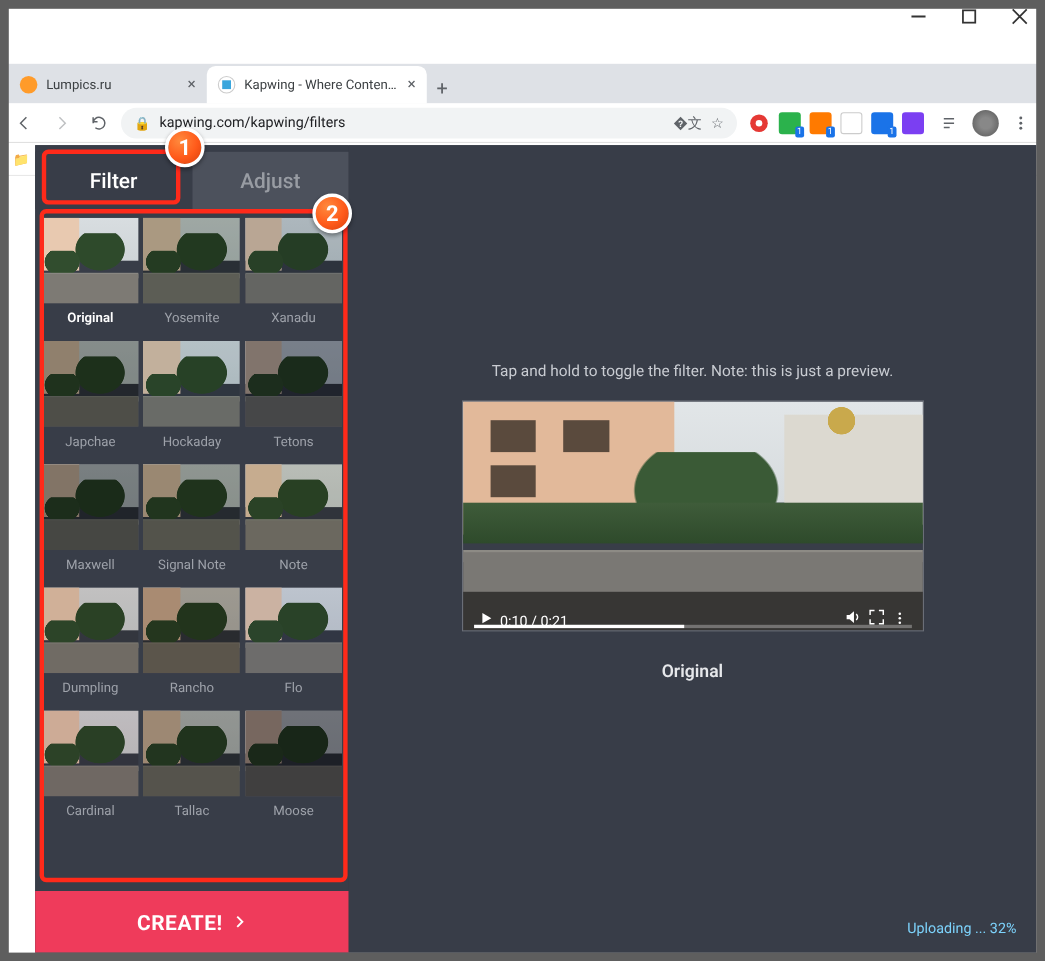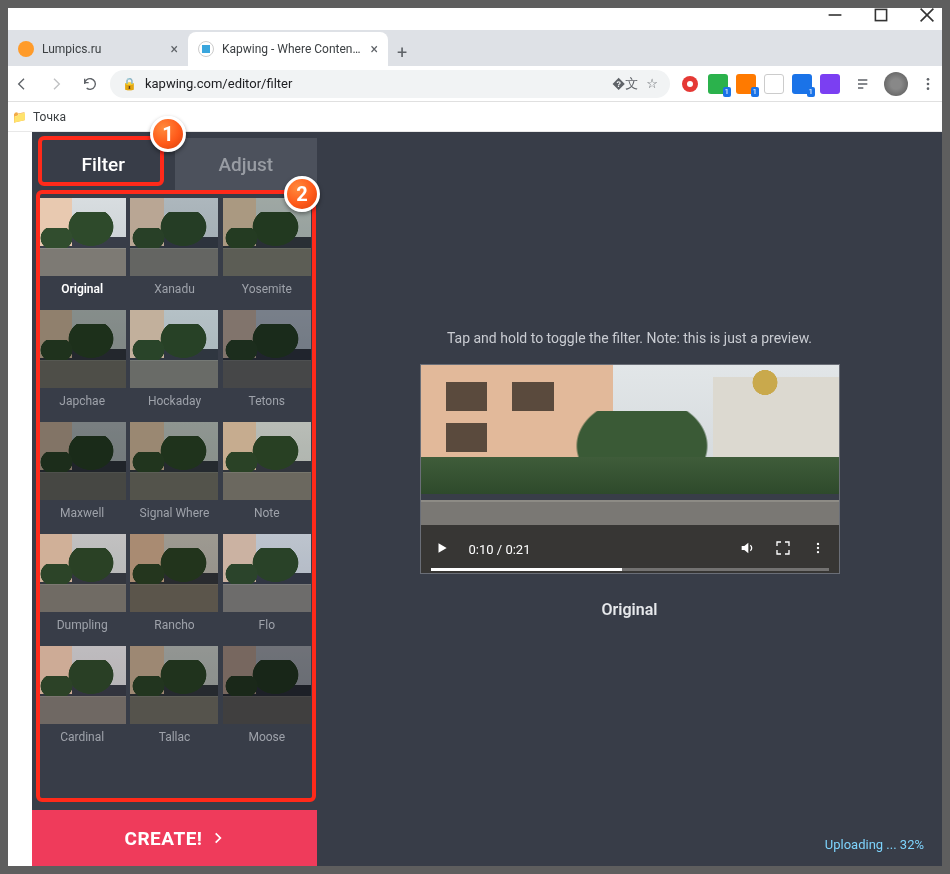--- a/index.html
+++ b/index.html
@@ -3,21 +3,21 @@
 <meta charset="utf-8">
 <style>
 * { margin: 0; padding: 0; box-sizing: border-box; font-family: -apple-system, BlinkMacSystemFont, "Segoe UI", Roboto, sans-serif; }
 body { width: 950px; height: 874px; background: #fff; overflow: hidden; position: relative; }
 
 
 .win-titlebar { height: 30px; background: #fff; display: flex; align-items: center; justify-content: flex-end; padding-right: 0; }
 .win-btn { width: 46px; height: 30px; display: flex; align-items: center; justify-content: center; color: #333; font-size: 10px; }
 
 
-.tab-strip { height: 36px; background: #dee1e6; display: flex; align-items: flex-end; padding-left: 8px; }
+.tab-strip { height: 36px; background: #dee1e6; display: flex; align-items: flex-end; padding-left: 8px; margin-top: 28px; }
 .tab { height: 34px; display: flex; align-items: center; padding: 0 10px; border-radius: 8px 8px 0 0; font-size: 12px; color: #3c4043; gap: 8px; min-width: 180px; max-width: 200px; position: relative; }
 .tab.active { background: #fff; }
 .tab .favicon { width: 16px; height: 16px; border-radius: 50%; flex-shrink: 0; display:flex; align-items:center; justify-content:center; }
 .tab .tab-title { white-space: nowrap; overflow: hidden; text-overflow: ellipsis; flex: 1; }
 .tab .tab-close { font-size: 14px; color: #5f6368; flex-shrink: 0; }
 .new-tab { width: 28px; height: 28px; display: flex; align-items: center; justify-content: center; color: #5f6368; font-size: 18px; }
 
 
 .browser-bar { height: 36px; background: #fff; display: flex; align-items: center; padding: 0 8px; gap: 6px; border-bottom: 1px solid #e0e0e0; }
 .nav-btn { width: 28px; height: 28px; display: flex; align-items: center; justify-content: center; color: #5f6368; border-radius: 50%; }
@@ -66,21 +66,21 @@
 .video-scene { position: absolute; inset: 0; }
 .video-scene .vsky { position: absolute; top: 0; left: 0; right: 0; height: 44%; background: linear-gradient(#e2e6e8, #d6dbde); }
 .video-scene .vbuild-l { position: absolute; top: 0; left: 0; width: 46%; height: 58%; background: #e2b99a; }
 .video-scene .vwin { position: absolute; background: #5a4a3d; }
 .video-scene .vbuild-r { position: absolute; top: 6%; right: 0; width: 30%; height: 48%; background: #dcd9d0; }
 .video-scene .vdome { position: absolute; top: 2%; right: 14%; width: 30px; height: 30px; background: radial-gradient(circle at 50% 45%, #c9a94c 55%, transparent 57%); }
 .video-scene .vtree { position: absolute; top: 22%; left: 36%; width: 34%; height: 42%; background: radial-gradient(ellipse at 50% 40%, #3a5a36 64%, transparent 66%); }
 .video-scene .vhedge { position: absolute; top: 44%; left: 0; right: 0; height: 18%; background: linear-gradient(#3f5c3a, #2e4a2b); }
 .video-scene .vground { position: absolute; bottom: 0; left: 0; right: 0; height: 34%; background: #7a7874; }
 .video-scene .vcurb { position: absolute; bottom: 30%; left: 0; right: 0; height: 5%; background: #8d8b85; }
-.video-controls { position: absolute; left: 0; right: 0; bottom: 0; height: 48px; background: rgba(0,0,0,0.55); display: flex; align-items: center; padding: 0 14px; color: #fff; font-size: 13px; gap: 20px; }
+.video-controls { position: absolute; left: 0; right: 0; bottom: 0; height: 35px; background: rgba(0,0,0,0.55); display: flex; align-items: flex-end; padding: 0 14px; color: #fff; font-size: 13px; gap: 6px; }
 .vc-spacer { flex: 1; }
 .progress { position: absolute; bottom: 2px; left: 10px; right: 10px; height: 3px; background: rgba(255,255,255,0.3); }
 .progress-fill { height: 100%; width: 48%; background: #fff; }
 .preview-label { color: #e6e8eb; font-size: 16px; font-weight: 600; margin-top: 26px; }
 .upload-status { position: absolute; right: 18px; bottom: 14px; color: #7dd3fc; font-size: 13px; }
 
 
 .anno-box { position: absolute; border: 4px solid #ff2a1a; border-radius: 6px; pointer-events: none; }
 .anno-1 { top: 136px; left: 38px; width: 126px; height: 50px; }
 .anno-2 { top: 190px; left: 36px; width: 280px; height: 612px; }
@@ -143,21 +143,21 @@
         <path d="M9 4l8 8-8 8" fill="none" stroke="#5f6368" stroke-width="2"></path>
       </svg>
     </div>
   <div class="nav-btn">
       <svg class="ic" viewBox="0 0 24 24">
         <path d="M4 12a8 8 0 1 1 3 6.2M4 4v6h6" fill="none" stroke="#5f6368" stroke-width="2"></path>
       </svg>
     </div>
   <div class="addr">
     <span class="lock">🔒</span>
-    <span>kapwing.com/editor/filter</span>
+    <span>kapwing.com/kapwing/filters</span>
     <span style="flex:1"></span>
     <span style="color:#5f6368">�文</span>
     <span style="color:#5f6368">☆</span>
   </div>
   <div class="ext-icons">
     <div class="ext-icon" style="background:#fff">
         <svg width="18" height="18" viewBox="0 0 18 18">
           <circle cx="9" cy="9" r="8" fill="#e53935"></circle>
           <circle cx="9" cy="9" r="3" fill="#fff"></circle>
         </svg>
@@ -221,38 +221,38 @@
           <div class="filter-item">
             <div class="filter-thumb">
               <div class="scene">
                 <div class="sky"></div>
                 <div class="wall"></div>
                 <div class="bush"></div>
                 <div class="bush2"></div>
                 <div class="curb"></div>
                 <div class="ground"></div>
               </div>
+              <div class="tint" style="background:rgba(60,80,60,0.35)"></div>
+            </div>
+            <div class="filter-label">Yosemite</div>
+          </div>
+          <div class="filter-item">
+            <div class="filter-thumb">
+              <div class="scene">
+                <div class="sky"></div>
+                <div class="wall"></div>
+                <div class="bush"></div>
+                <div class="bush2"></div>
+                <div class="curb"></div>
+                <div class="ground"></div>
+              </div>
               <div class="tint" style="background:rgba(120,140,150,0.38)"></div>
             </div>
             <div class="filter-label">Xanadu</div>
           </div>
-          <div class="filter-item">
-            <div class="filter-thumb">
-              <div class="scene">
-                <div class="sky"></div>
-                <div class="wall"></div>
-                <div class="bush"></div>
-                <div class="bush2"></div>
-                <div class="curb"></div>
-                <div class="ground"></div>
-              </div>
-              <div class="tint" style="background:rgba(60,80,60,0.35)"></div>
-            </div>
-            <div class="filter-label">Yosemite</div>
-          </div>
         </div>
         <div class="filter-row">
           <div class="filter-item">
             <div class="filter-thumb">
               <div class="scene">
                 <div class="sky"></div>
                 <div class="wall"></div>
                 <div class="bush"></div>
                 <div class="bush2"></div>
                 <div class="curb"></div>
@@ -311,21 +311,21 @@
               <div class="scene">
                 <div class="sky"></div>
                 <div class="wall"></div>
                 <div class="bush"></div>
                 <div class="bush2"></div>
                 <div class="curb"></div>
                 <div class="ground"></div>
               </div>
               <div class="tint" style="background:rgba(50,60,40,0.42)"></div>
             </div>
-            <div class="filter-label">Signal Where</div>
+            <div class="filter-label">Signal Note</div>
           </div>
           <div class="filter-item">
             <div class="filter-thumb">
               <div class="scene">
                 <div class="sky"></div>
                 <div class="wall"></div>
                 <div class="bush"></div>
                 <div class="bush2"></div>
                 <div class="curb"></div>
                 <div class="ground"></div>

